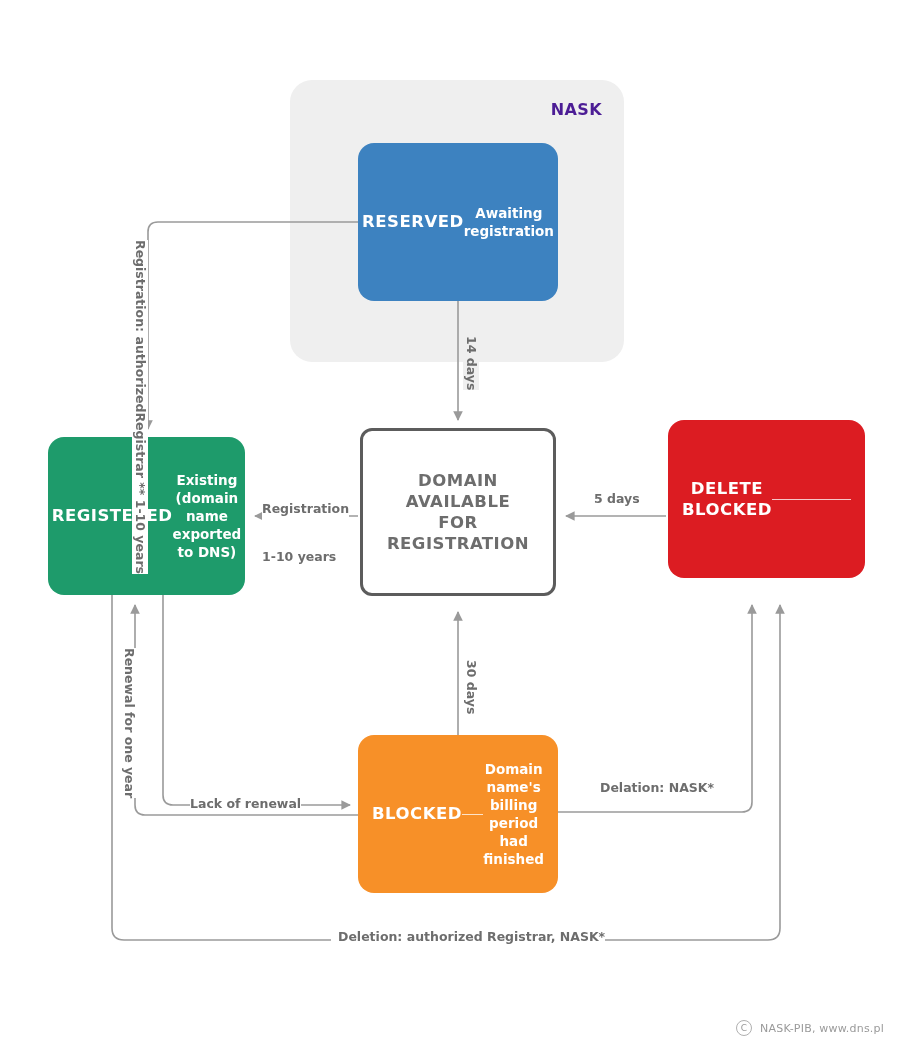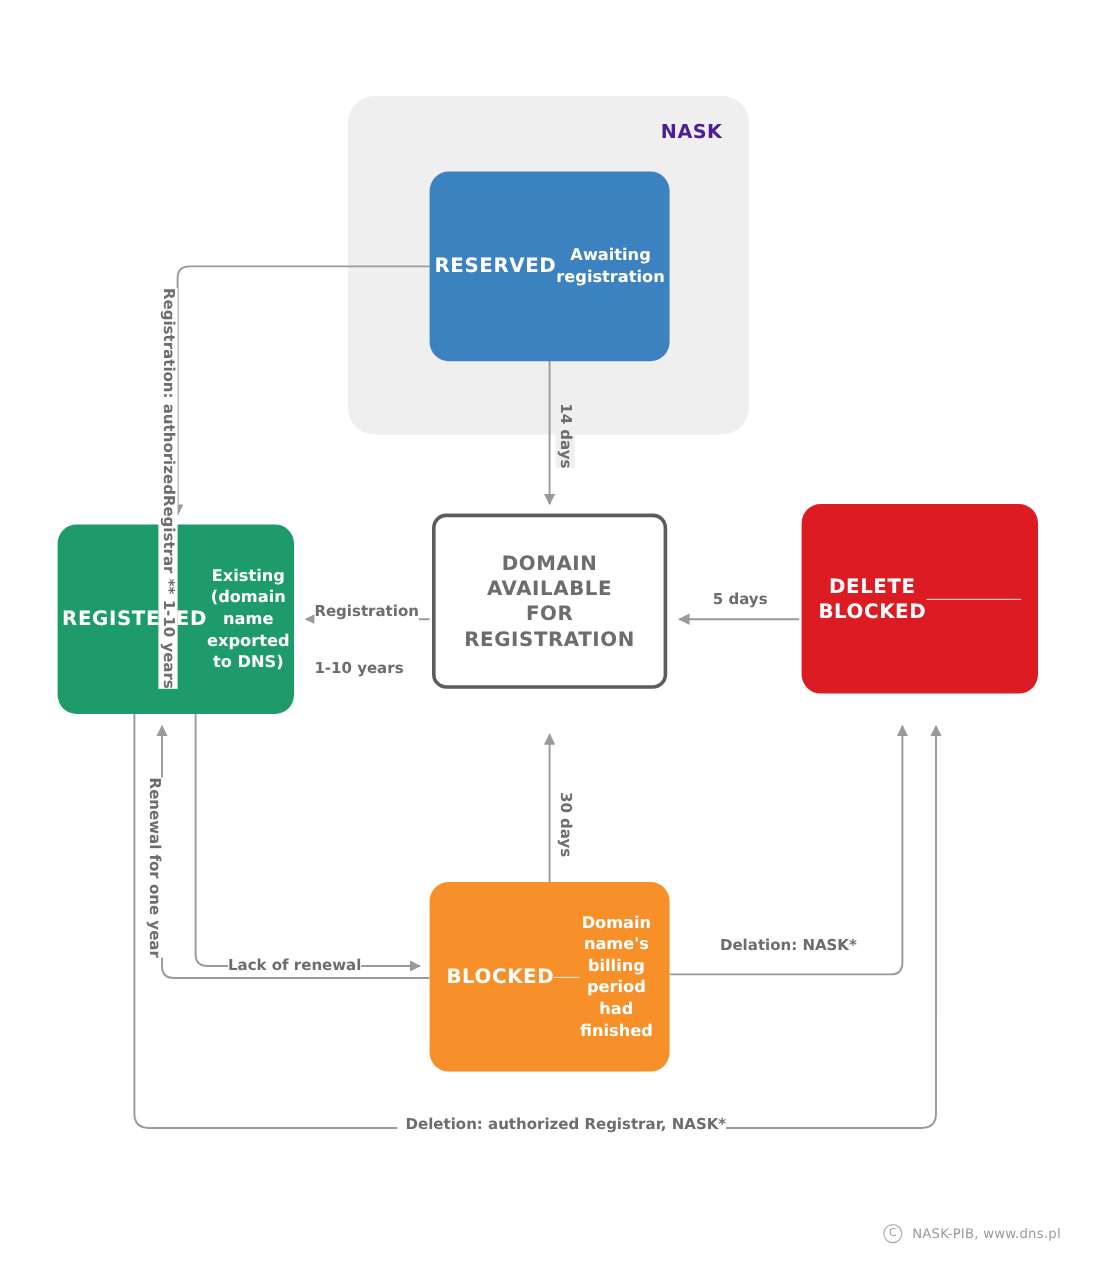--- a/index.html
+++ b/index.html
@@ -92,21 +92,21 @@
     width: 197px; height: 158px;
     background: #dc1c22;
   }
   #node-blocked {
     left: 358px; top: 735px;
     width: 200px; height: 158px;
     background: #f79028;
   }
   #node-available {
     left: 360px; top: 428px;
-    width: 196px; height: 146px;
+    width: 196px; height: 168px;
     background: #ffffff;
     border: 3.5px solid #5c5c5c;
     border-radius: 12px;
   }
   #node-available .title {
     color: #6d6d6d;
     font-size: 16.5px;
   }
 
   

